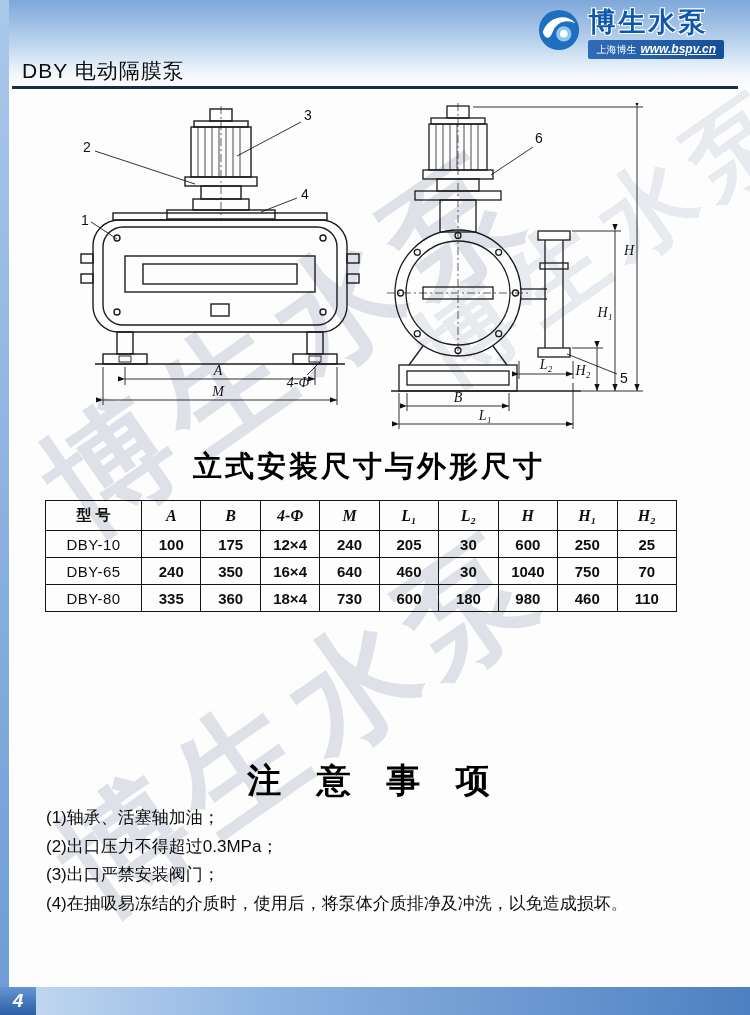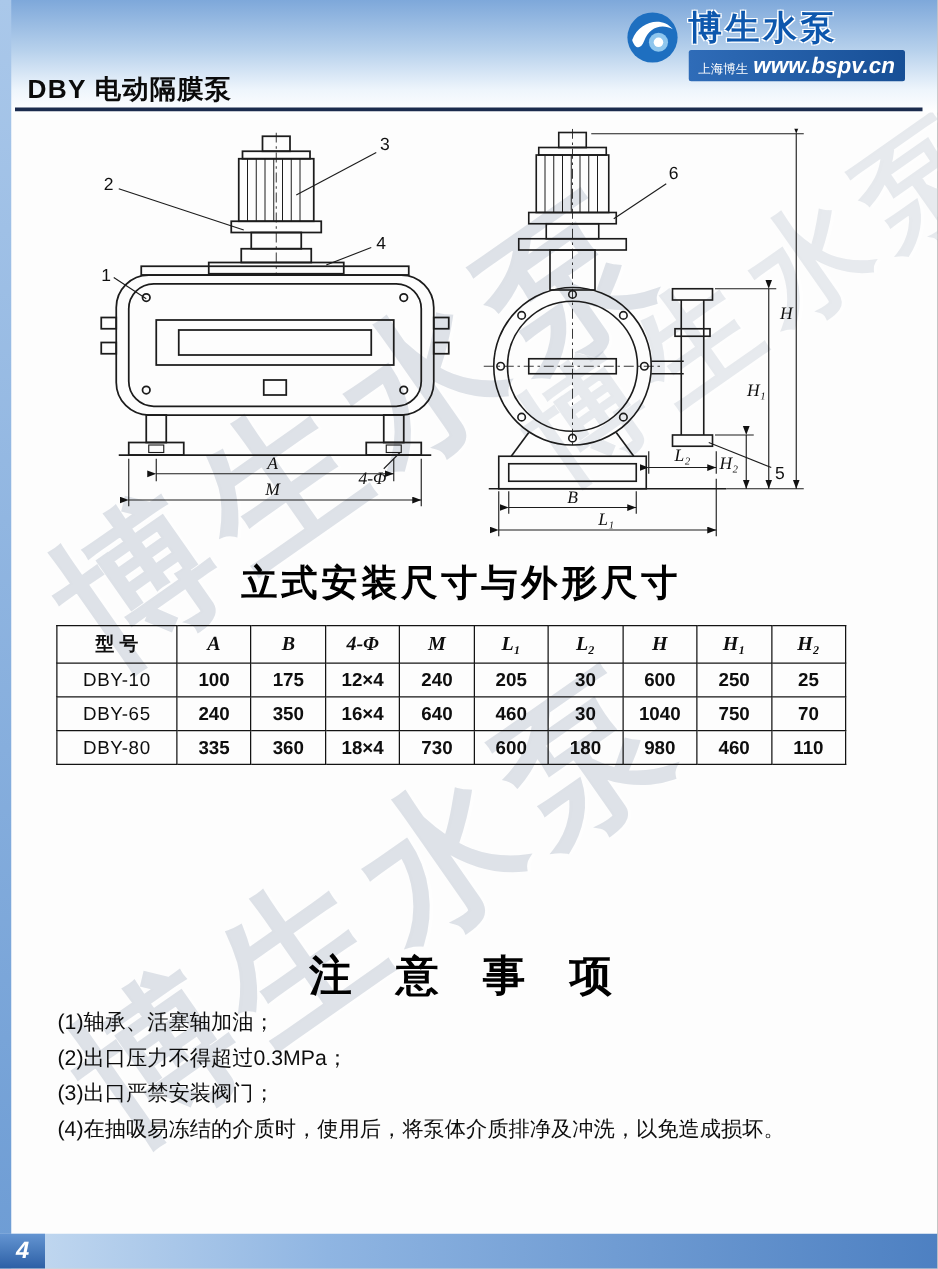--- a/index.html
+++ b/index.html
@@ -3,30 +3,30 @@
 <meta charset="utf-8">
 <style>
   html,body{margin:0;padding:0;background:#9a9a9a;}
   .page{position:relative;width:750px;height:1015px;background:#fdfdfd;overflow:hidden;
         font-family:"Liberation Sans",sans-serif;margin:0 auto;}
 
   
   .header-band{position:absolute;top:0;left:0;right:0;height:90px;z-index:3;
     background:linear-gradient(180deg,#7ea8da 0%,#b7d1ec 45%,#eef5fc 80%,#ffffff 100%);}
   .header-rule{position:absolute;left:12px;right:12px;top:86px;border-top:3px solid #1b2b4d;z-index:4;}
-  .page-title{position:absolute;left:22px;top:57px;font-size:21px;font-weight:700;color:#0b0b0b;
+  .page-title{position:absolute;left:22px;top:57px;font-size:21px;font-weight:400;color:#0b0b0b;
     letter-spacing:1px;z-index:4;}
   .logo{position:absolute;right:26px;top:8px;display:flex;align-items:flex-start;gap:7px;z-index:4;}
   .logo-col{display:flex;flex-direction:column;align-items:flex-start;}
   .logo-name{font-size:27px;font-weight:700;color:#0d57ad;letter-spacing:3px;line-height:1.1;
     text-shadow:1px 1px 0 #fff,-1px -1px 0 #fff,1px -1px 0 #fff,-1px 1px 0 #fff;}
   .logo-sub{margin-top:2px;display:flex;gap:4px;align-items:baseline;
     background:linear-gradient(90deg,#2f6cb8,#174f96);color:#fff;padding:2px 8px;border-radius:2px;}
   .logo-company{font-size:10px;}
-  .logo-url{font-size:18px;font-weight:700;font-style:italic;}
+  .logo-url{font-size:12px;font-weight:700;font-style:italic;text-decoration:underline;}
 
   
   .left-strip{position:absolute;left:0;top:0;bottom:0;width:9px;z-index:3;
     background:linear-gradient(180deg,#aac8ea,#6d9cd4);}
   .footer-band{position:absolute;left:0;right:0;bottom:0;height:28px;z-index:3;
     background:linear-gradient(90deg,#c6dbf1 0%,#8fb5e2 35%,#4d80c2 100%);}
   .page-num{position:absolute;left:0;bottom:0;width:36px;height:28px;z-index:4;
     background:linear-gradient(180deg,#6495d2,#2c5fa5);color:#fff;font-size:19px;font-weight:700;
     font-style:italic;display:flex;align-items:center;justify-content:center;}
 

